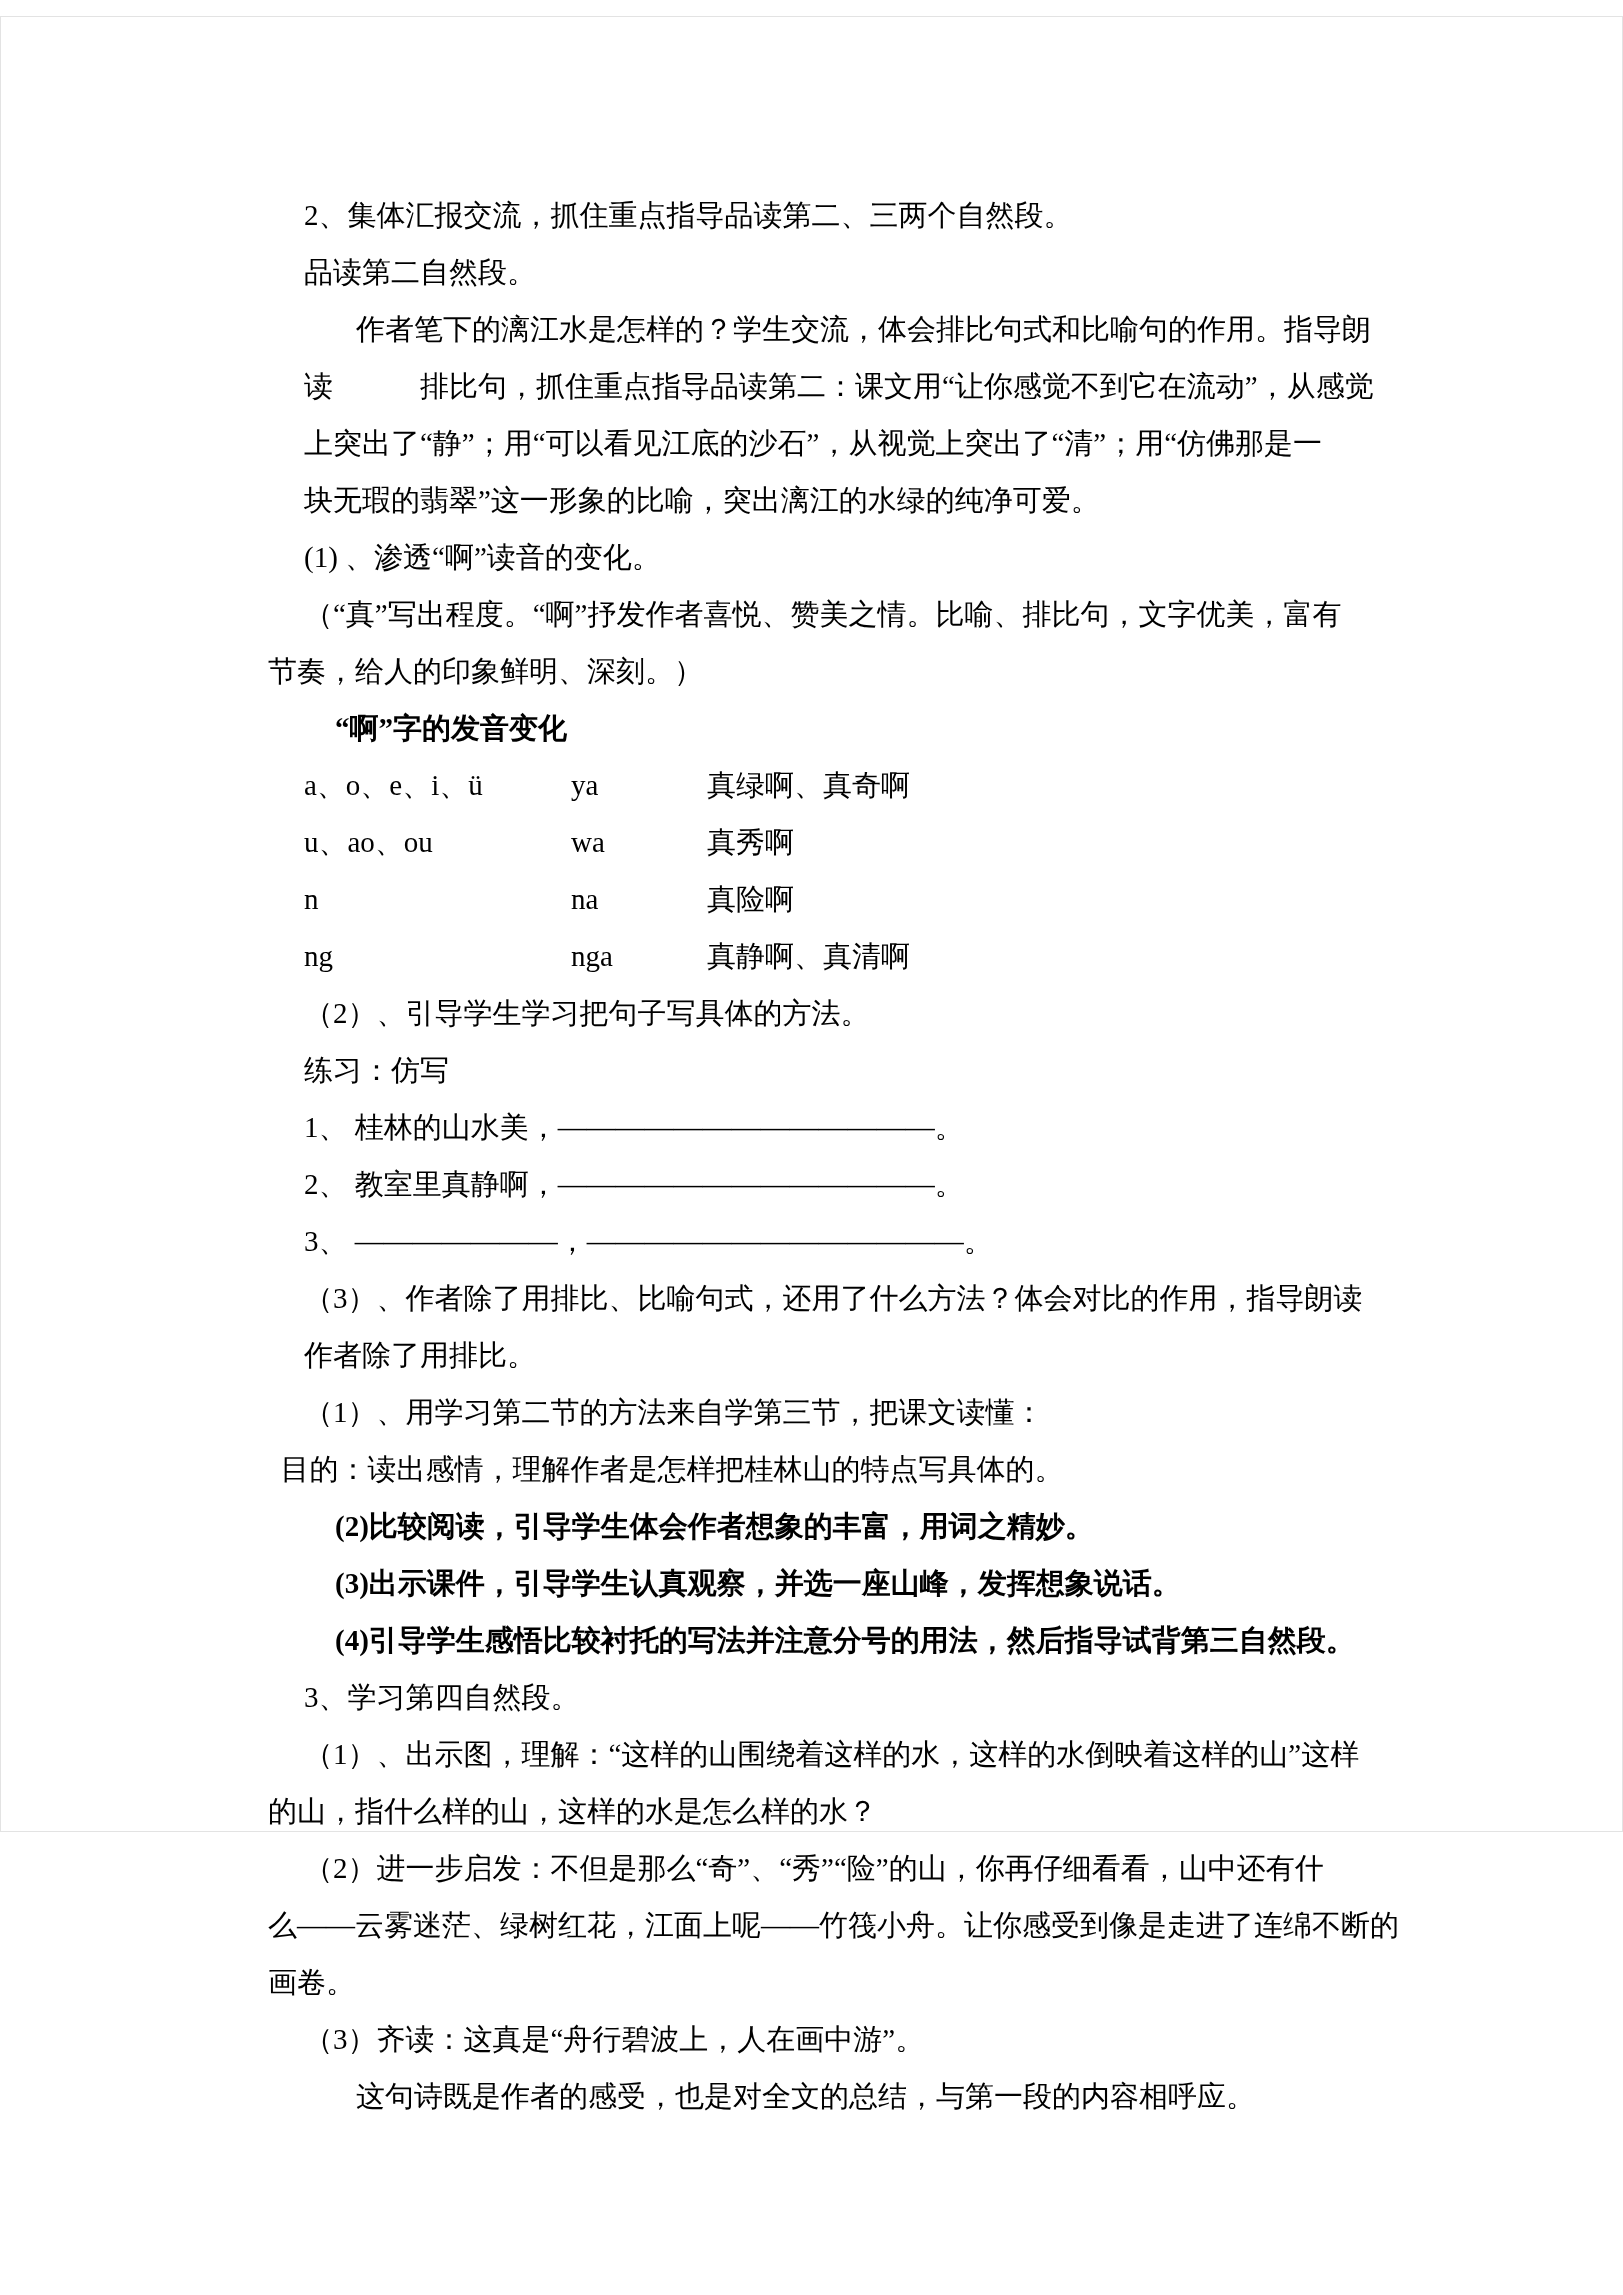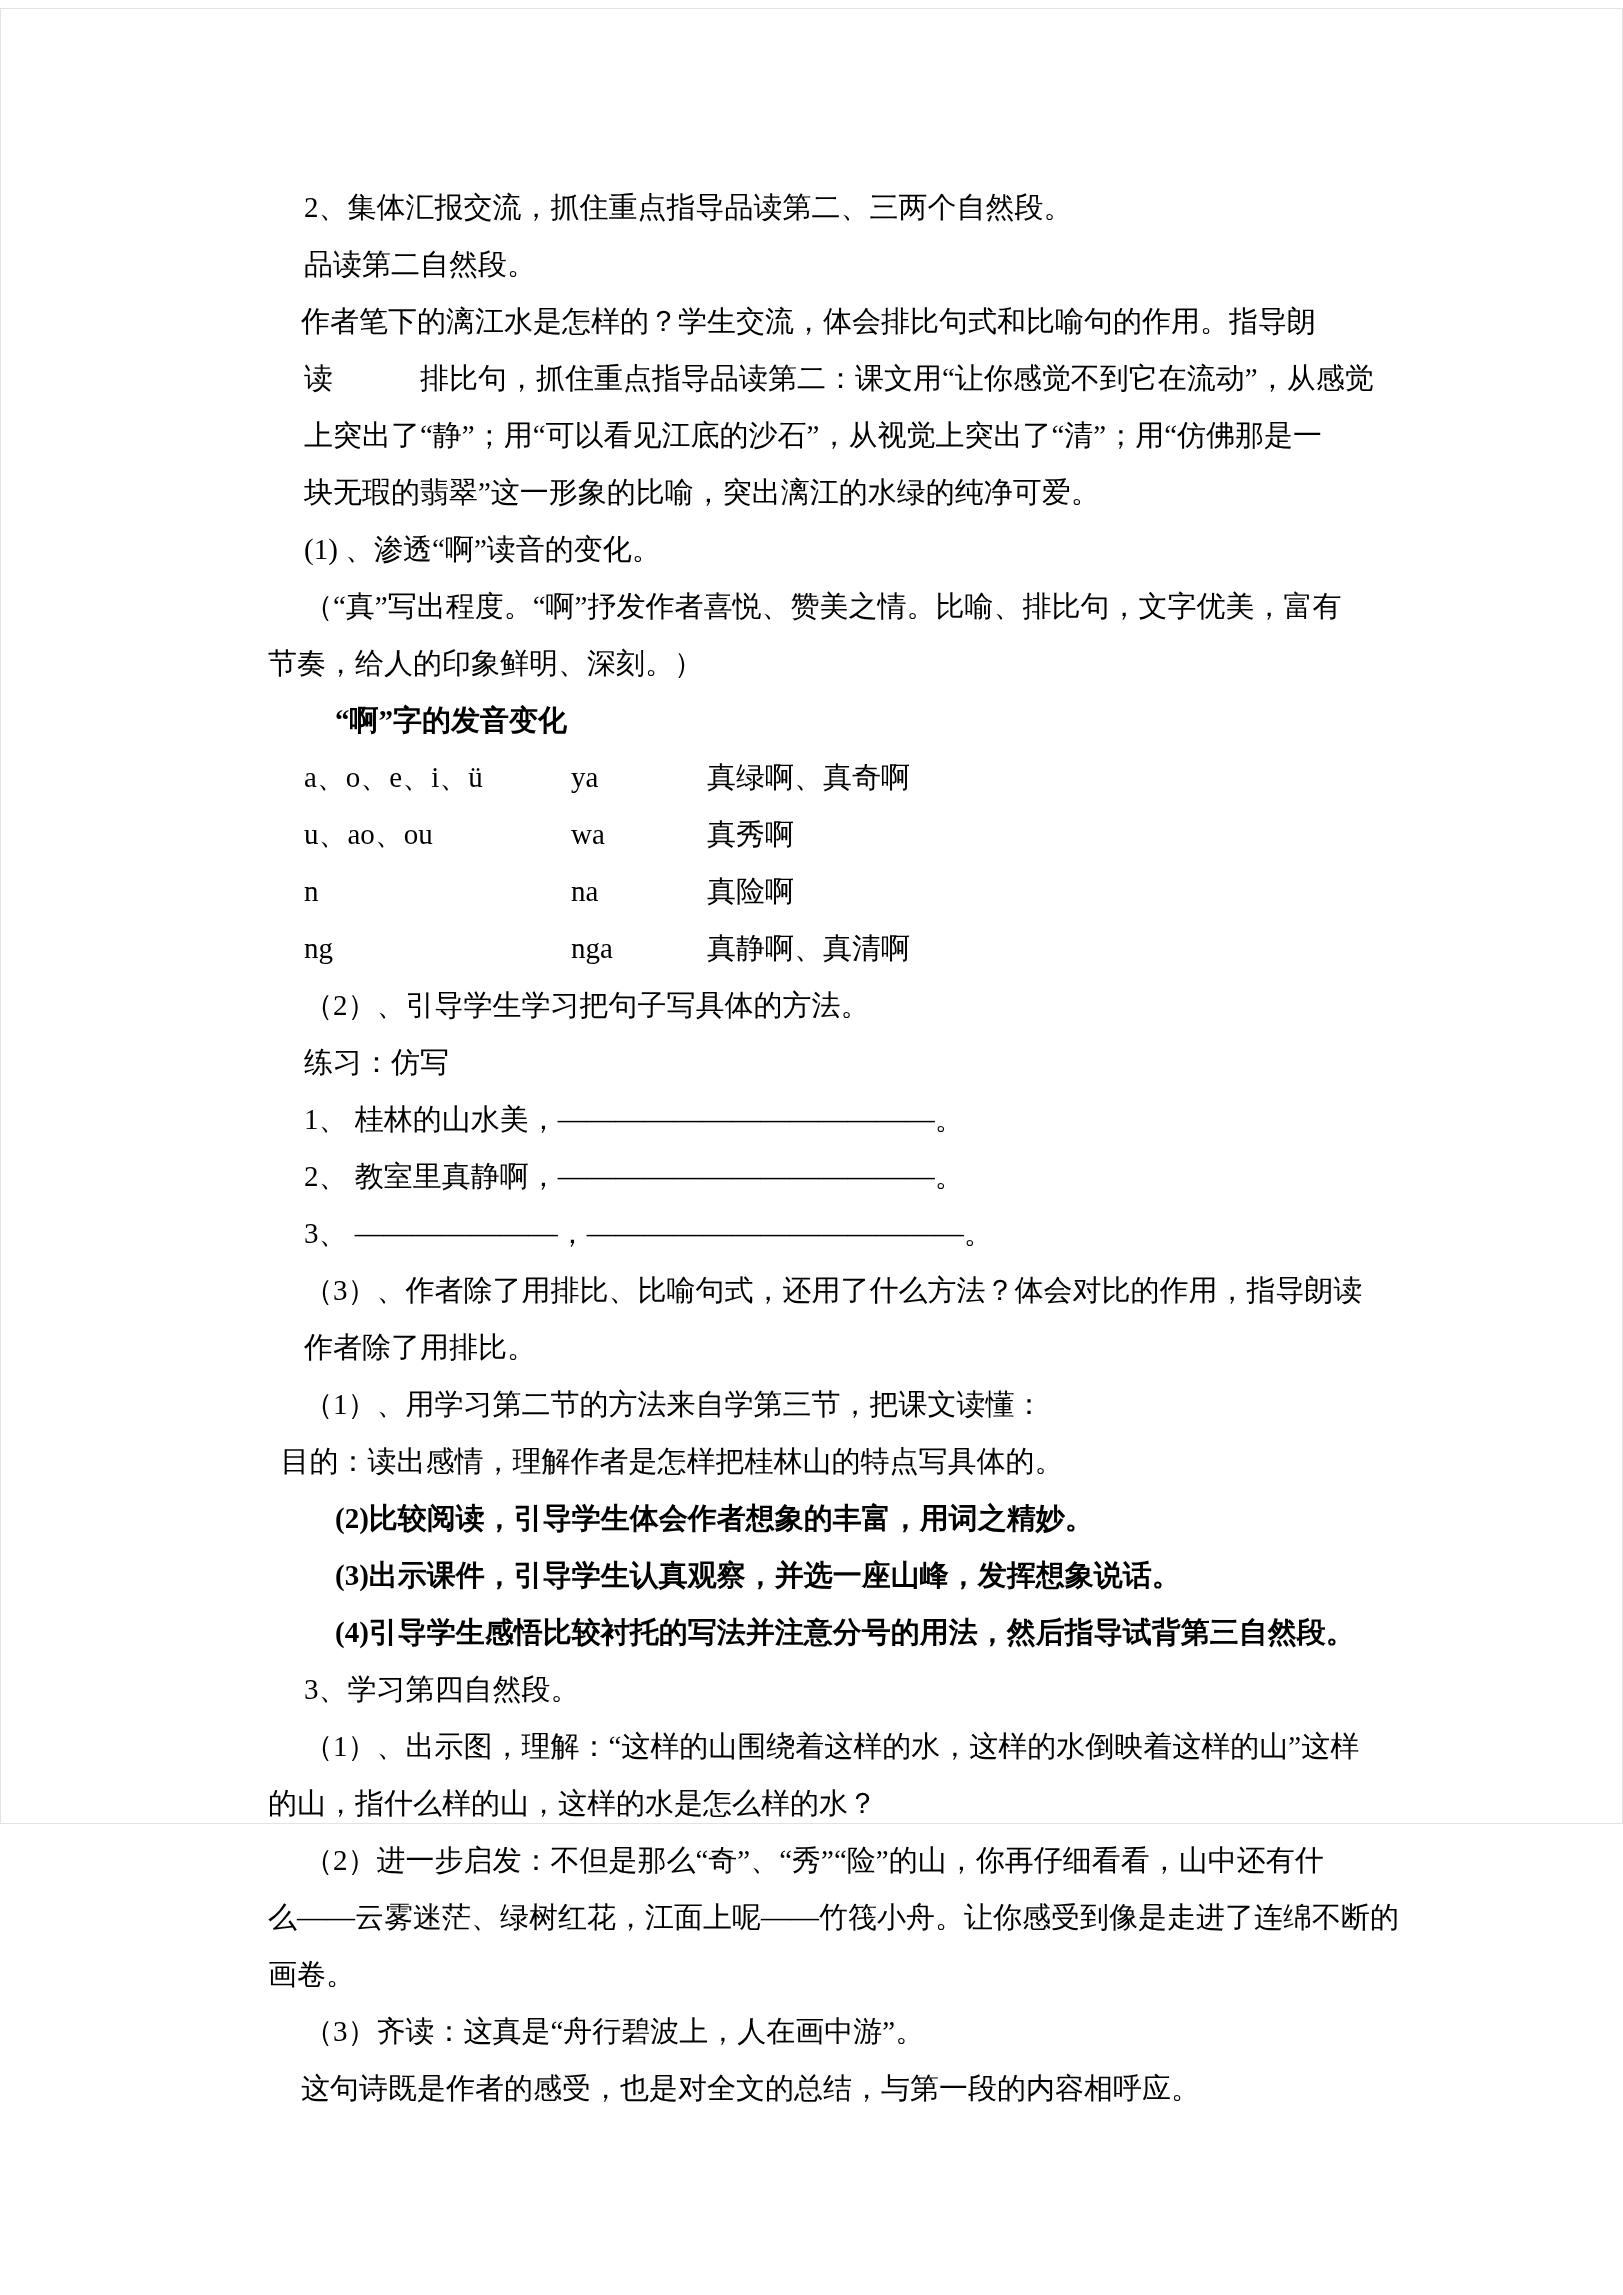--- a/index.html
+++ b/index.html
@@ -10,21 +10,21 @@
   body {
     width: 1623px;
     height: 2295px;
     position: relative;
     font-family: "Liberation Serif", "DejaVu Serif", serif;
     color: #000000;
   }
   .page {
     position: absolute;
     left: 0;
-    top: 8px;
+    top: 16px;
     width: 1623px;
     height: 1816px;
     background: #ffffff;
     box-sizing: border-box;
     border: 0.7px solid #e3e3e3;
   }
   .content {
     position: absolute;
     left: 259px;
     top: 170px;
@@ -34,21 +34,21 @@
   .line {
     height: 57px;
     line-height: 57px;
     white-space: pre;
     overflow: visible;
   }
   .indent-0 { margin-left: 8px; }
   .indent-1 { margin-left: 20.5px; }
   .indent-2 { margin-left: 44px; }
   .indent-3 { margin-left: 75px; font-weight: bold; }
-  .indent-4 { margin-left: 41px; }
+  .indent-4 { margin-left: 96px; }
   .col { display: inline-block; vertical-align: top; }
   .col-0 { width: 267px; }
   .col-1 { width: 136px; }
 </style>
 </head>
 <body>
 
 <div class="page">
   <div class="content">
       <div class="line indent-2">2、集体汇报交流，抓住重点指导品读第二、三两个自然段。</div>

